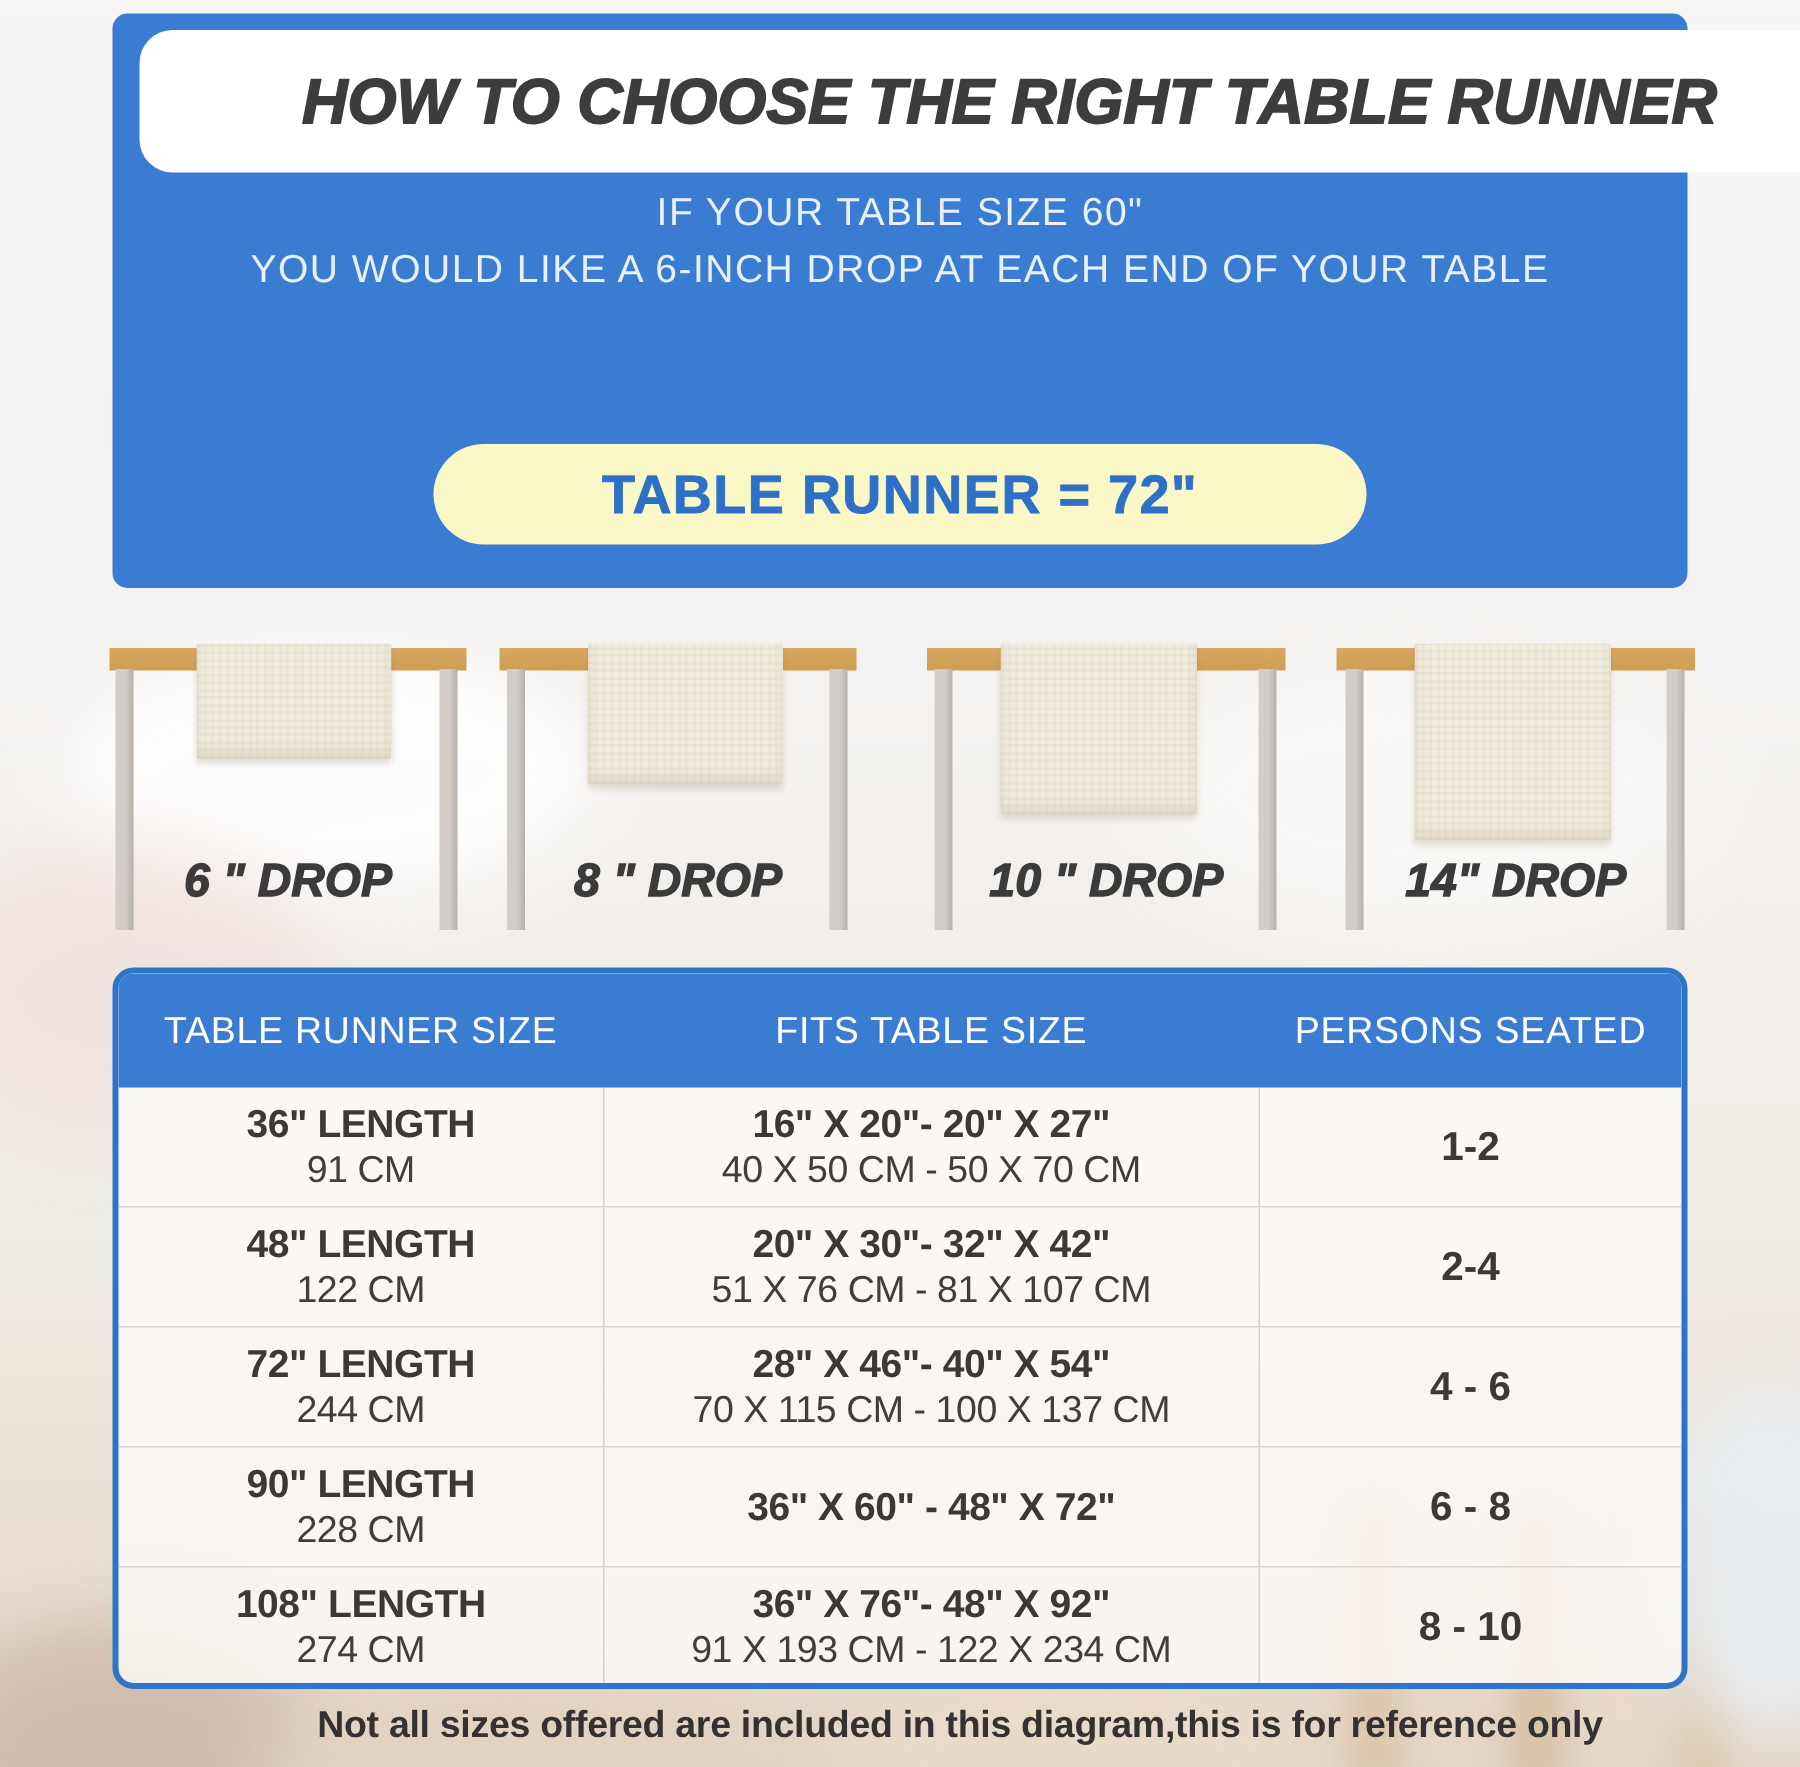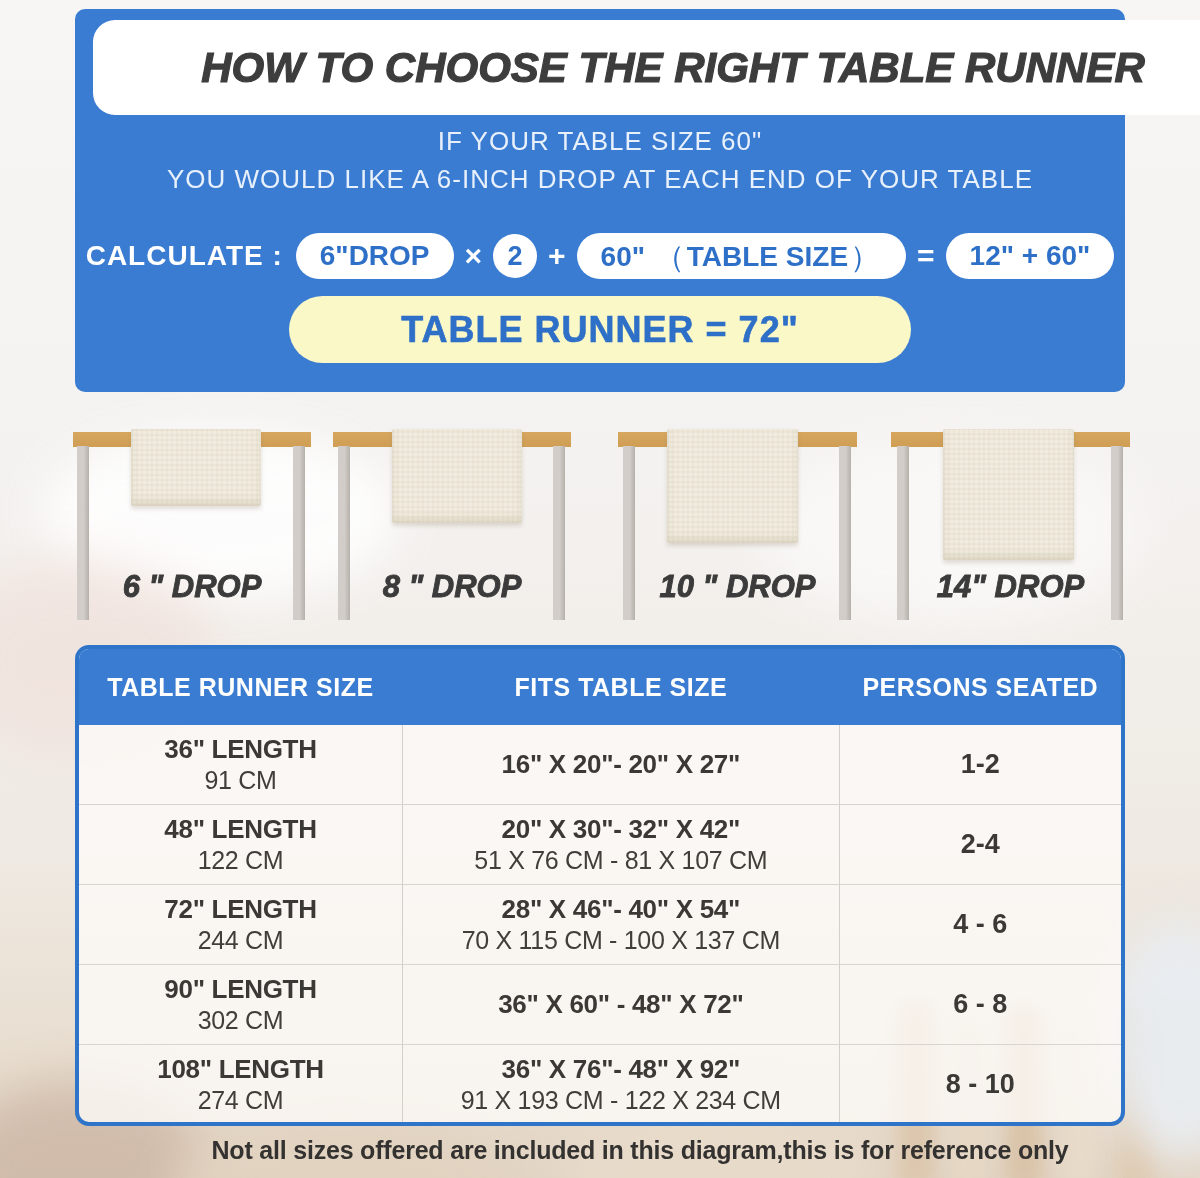--- a/index.html
+++ b/index.html
@@ -65,21 +65,21 @@
   
   .chart-panel{
     position:absolute;left:75px;top:645px;width:1050px;height:481px;z-index:2;
     border:4px solid #2e74c9;border-radius:14px;overflow:hidden;
     background:rgba(252,250,248,0.80);box-sizing:border-box;
   }
   .chart-header{
     height:76px;background:#3a7cd2;display:grid;grid-template-columns:31% 42% 27%;
   }
   .chart-header .hcell{display:flex;align-items:center;justify-content:center;
-    color:#ffffff;font-size:25px;font-weight:700;letter-spacing:0.5px;}
+    color:#ffffff;font-size:25px;font-weight:400;letter-spacing:0.5px;}
   .chart-row{
     display:grid;grid-template-columns:31% 42% 27%;height:79px;
   }
   .chart-row + .chart-row{border-top:1px solid #d8d5d1;}
   .ccell{display:flex;flex-direction:column;align-items:center;justify-content:center;line-height:31px;}
   .ccell.mid{border-left:1px solid #d3d0cc;border-right:1px solid #d3d0cc;}
   .line-in{font-size:26px;font-weight:700;color:#3b3936;letter-spacing:-0.3px;white-space:nowrap;}
   .line-cm{font-size:25px;font-weight:400;color:#413e3a;letter-spacing:-0.3px;white-space:nowrap;}
   .persons{font-size:27px;font-weight:700;color:#3b3936;}
   .footer-note{
@@ -105,30 +105,20 @@
   <div class="blob" style="left:1118px;top:1005px;width:38px;height:185px;border-radius:16px;background:#dec9af;filter:blur(9px);"></div>
   <div class="blob" style="left:1100px;top:920px;width:160px;height:240px;background:#e9eef3;filter:blur(22px);opacity:.9;"></div>
 
   <div class="panel-blue">
     <div class="title-box">
       <div class="title-text">HOW TO CHOOSE THE RIGHT TABLE RUNNER</div>
     </div>
     <div class="subtitle" style="top:117px;">IF YOUR TABLE SIZE 60"</div>
     <div class="subtitle" style="top:155px;">YOU WOULD LIKE A 6-INCH DROP AT EACH END OF YOUR TABLE</div>
 
-    <div class="calc-row">
-      <span class="calc-label">CALCULATE :</span>
-      <span class="pill">6"DROP</span>
-      <span class="op">×</span>
-      <span class="circle-two">2</span>
-      <span class="op">+</span>
-      <span class="pill"><span>60"</span>&nbsp;<span class="paren">（</span><span>TABLE SIZE</span><span class="paren">）</span></span>
-      <span class="op">=</span>
-      <span class="pill">12" + 60"</span>
-    </div>
 
     <div class="result-pill">
       <span class="result-text">TABLE RUNNER = 72"</span>
     </div>
   </div>
 
   <div class="tbl" style="left:73px;width:238px;">
     <div class="tbl-bar"></div>
     <div class="tbl-leg" style="left:4px;"></div>
     <div class="tbl-leg" style="right:6px;"></div>
@@ -167,20 +157,21 @@
       <div class="hcell">PERSONS SEATED</div>
     </div>
 
     <div class="chart-row">
       <div class="ccell">
           <span class="line-in">36" LENGTH</span>
           <span class="line-cm">91 CM</span>
         </div>
       <div class="ccell mid">
           <span class="line-in">16" X 20"- 20" X 27"</span>
+          <span class="line-cm">40 X 50 CM - 50 X 70 CM</span>
         </div>
       <div class="ccell">
           <span class="persons">1-2</span>
         </div>
     </div>
 
     <div class="chart-row">
       <div class="ccell">
           <span class="line-in">48" LENGTH</span>
           <span class="line-cm">122 CM</span>
@@ -204,21 +195,21 @@
           <span class="line-cm">70 X 115 CM - 100 X 137 CM</span>
         </div>
       <div class="ccell">
           <span class="persons">4 - 6</span>
         </div>
     </div>
 
     <div class="chart-row">
       <div class="ccell">
           <span class="line-in">90" LENGTH</span>
-          <span class="line-cm">302 CM</span>
+          <span class="line-cm">228 CM</span>
         </div>
       <div class="ccell mid">
           <span class="line-in">36" X 60" - 48" X 72"</span>
         </div>
       <div class="ccell">
           <span class="persons">6 - 8</span>
         </div>
     </div>
 
     <div class="chart-row">

